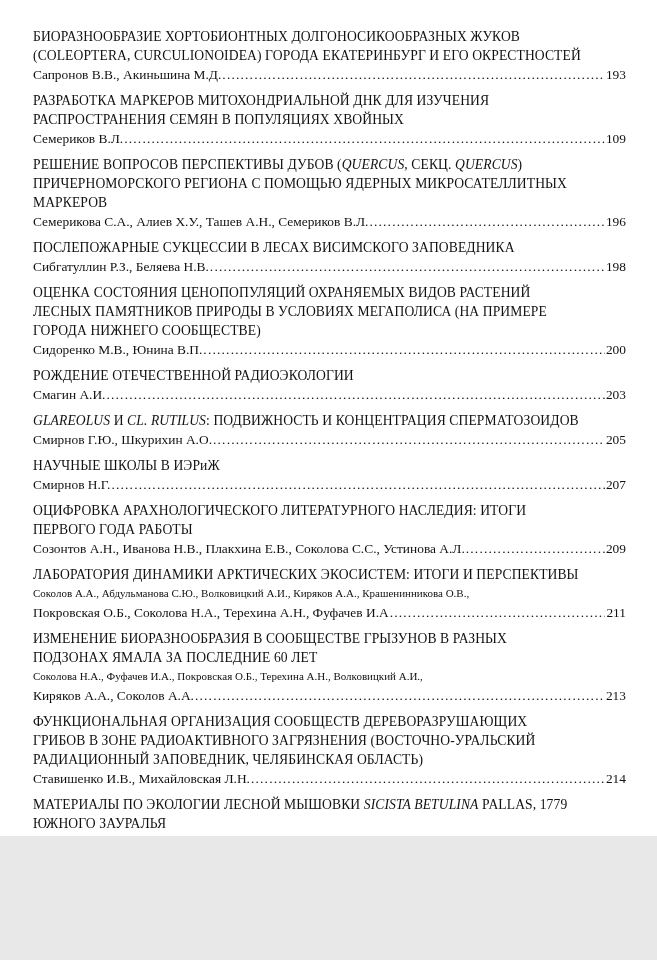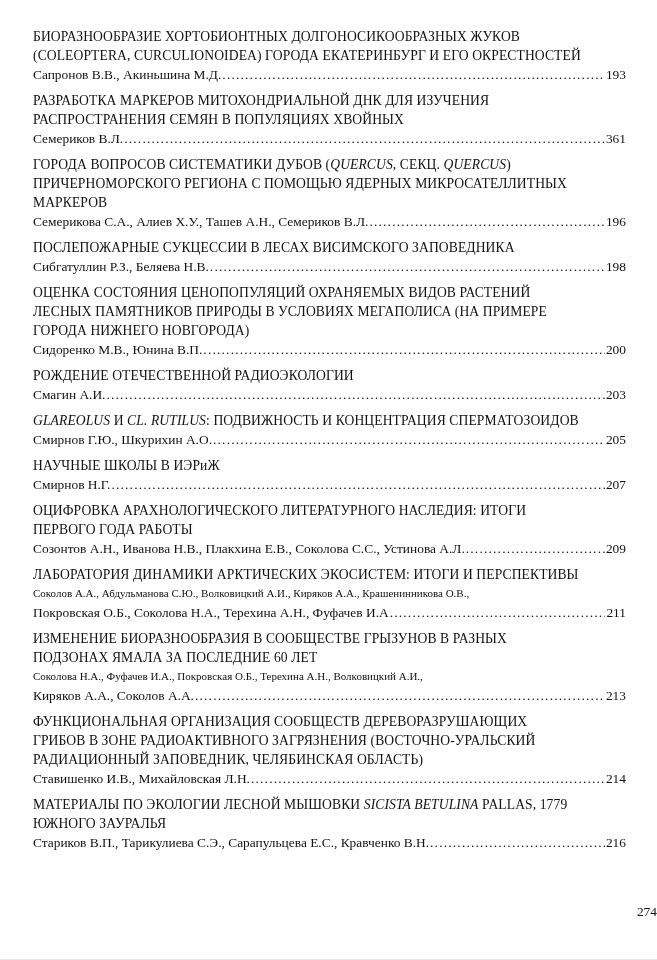--- a/index.html
+++ b/index.html
@@ -3,21 +3,21 @@
 <meta charset="utf-8">
 <style>
   html, body {
     margin: 0;
     padding: 0;
     background: #e8e8e8;
   }
   .page {
     position: relative;
     width: 657px;
-    height: 959px;
+    height: 836px;
     margin: 0 auto;
     background: #ffffff;
     color: #111111;
     font-family: "Liberation Serif", "DejaVu Serif", serif;
     overflow: hidden;
   }
   .toc {
     position: absolute;
     left: 33px;
     right: 31px;
@@ -96,28 +96,28 @@
 
   <section class="entry">
     <div class="title">
           <div class="tline"><span>РАЗРАБОТКА МАРКЕРОВ МИТОХОНДРИАЛЬНОЙ ДНК ДЛЯ ИЗУЧЕНИЯ</span></div>
           <div class="tline"><span>РАСПРОСТРАНЕНИЯ СЕМЯН В ПОПУЛЯЦИЯХ ХВОЙНЫХ</span></div>
         </div>
     <div class="authors">
           <div class="aline-last">
             <span class="authors-text">Семериков В.Л.</span>
             <span class="leader"></span>
-            <span class="pagenum">361</span>
-          </div>
-        </div>
-  </section>
-
-  <section class="entry">
-    <div class="title">
-          <div class="tline"><span>ГОРОДА ВОПРОСОВ СИСТЕМАТИКИ ДУБОВ (</span><span class="it">QUERCUS</span><span>, СЕКЦ. </span><span class="it">QUERCUS</span><span>)</span></div>
+            <span class="pagenum">109</span>
+          </div>
+        </div>
+  </section>
+
+  <section class="entry">
+    <div class="title">
+          <div class="tline"><span>РЕШЕНИЕ ВОПРОСОВ ПЕРСПЕКТИВЫ ДУБОВ (</span><span class="it">QUERCUS</span><span>, СЕКЦ. </span><span class="it">QUERCUS</span><span>)</span></div>
           <div class="tline"><span>ПРИЧЕРНОМОРСКОГО РЕГИОНА С ПОМОЩЬЮ ЯДЕРНЫХ МИКРОСАТЕЛЛИТНЫХ</span></div>
           <div class="tline"><span>МАРКЕРОВ</span></div>
         </div>
     <div class="authors">
           <div class="aline-last">
             <span class="authors-text">Семерикова С.А., Алиев Х.У., Ташев А.Н., Семериков В.Л. </span>
             <span class="leader"></span>
             <span class="pagenum">196</span>
           </div>
         </div>
@@ -133,21 +133,21 @@
             <span class="leader"></span>
             <span class="pagenum">198</span>
           </div>
         </div>
   </section>
 
   <section class="entry">
     <div class="title">
           <div class="tline"><span>ОЦЕНКА СОСТОЯНИЯ ЦЕНОПОПУЛЯЦИЙ ОХРАНЯЕМЫХ ВИДОВ РАСТЕНИЙ</span></div>
           <div class="tline"><span>ЛЕСНЫХ ПАМЯТНИКОВ ПРИРОДЫ В УСЛОВИЯХ МЕГАПОЛИСА (НА ПРИМЕРЕ</span></div>
-          <div class="tline"><span>ГОРОДА НИЖНЕГО НОВГОРОДА)</span></div>
+          <div class="tline"><span>ГОРОДА НИЖНЕГО СООБЩЕСТВЕ)</span></div>
         </div>
     <div class="authors">
           <div class="aline-last">
             <span class="authors-text">Сидоренко М.В., Юнина В.П.</span>
             <span class="leader"></span>
             <span class="pagenum">200</span>
           </div>
         </div>
   </section>
 

